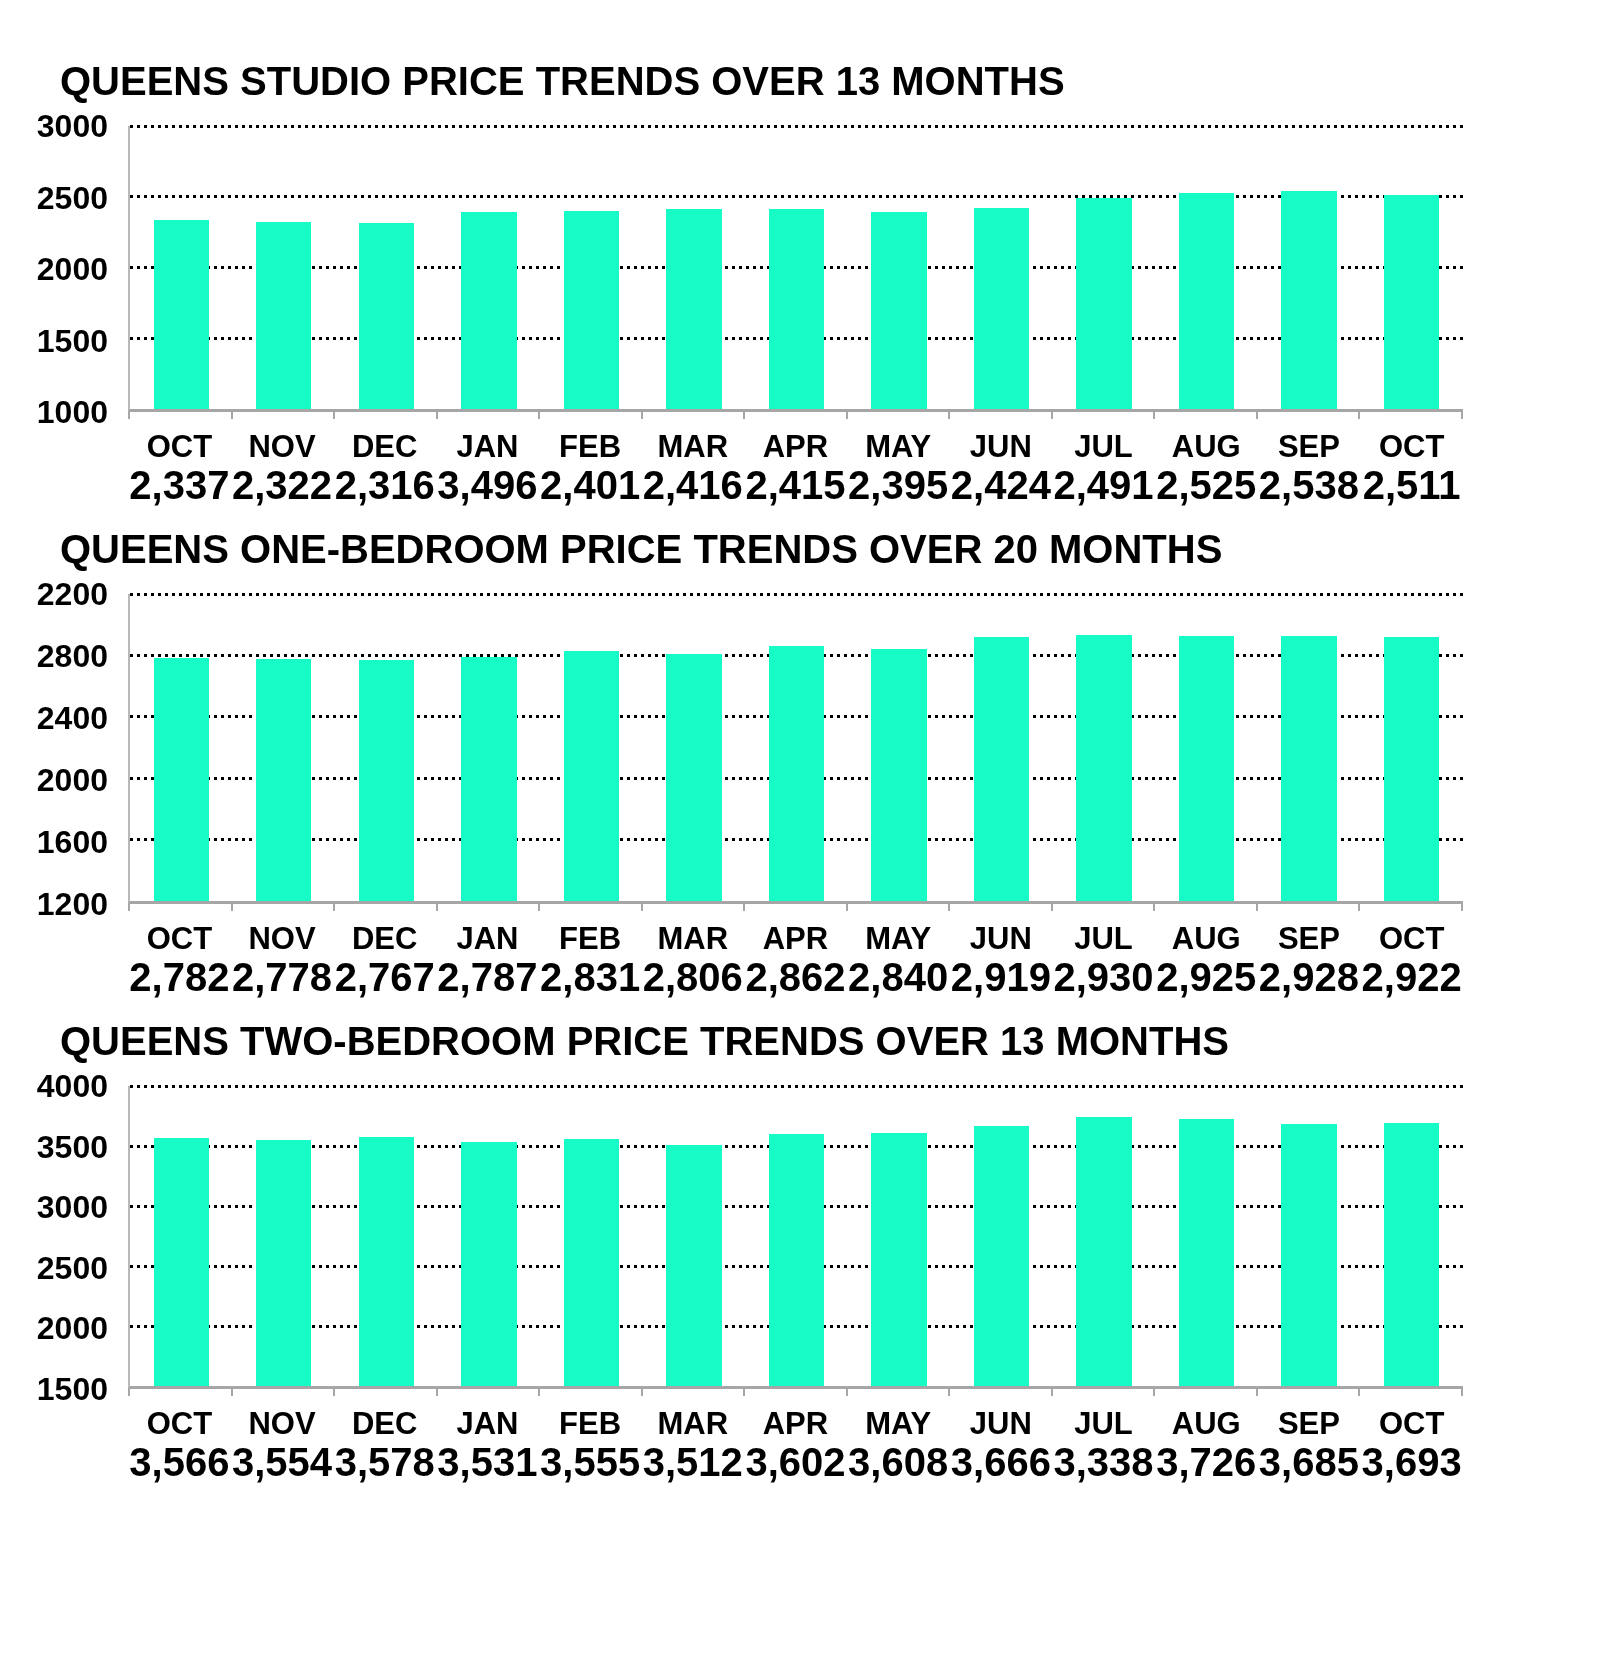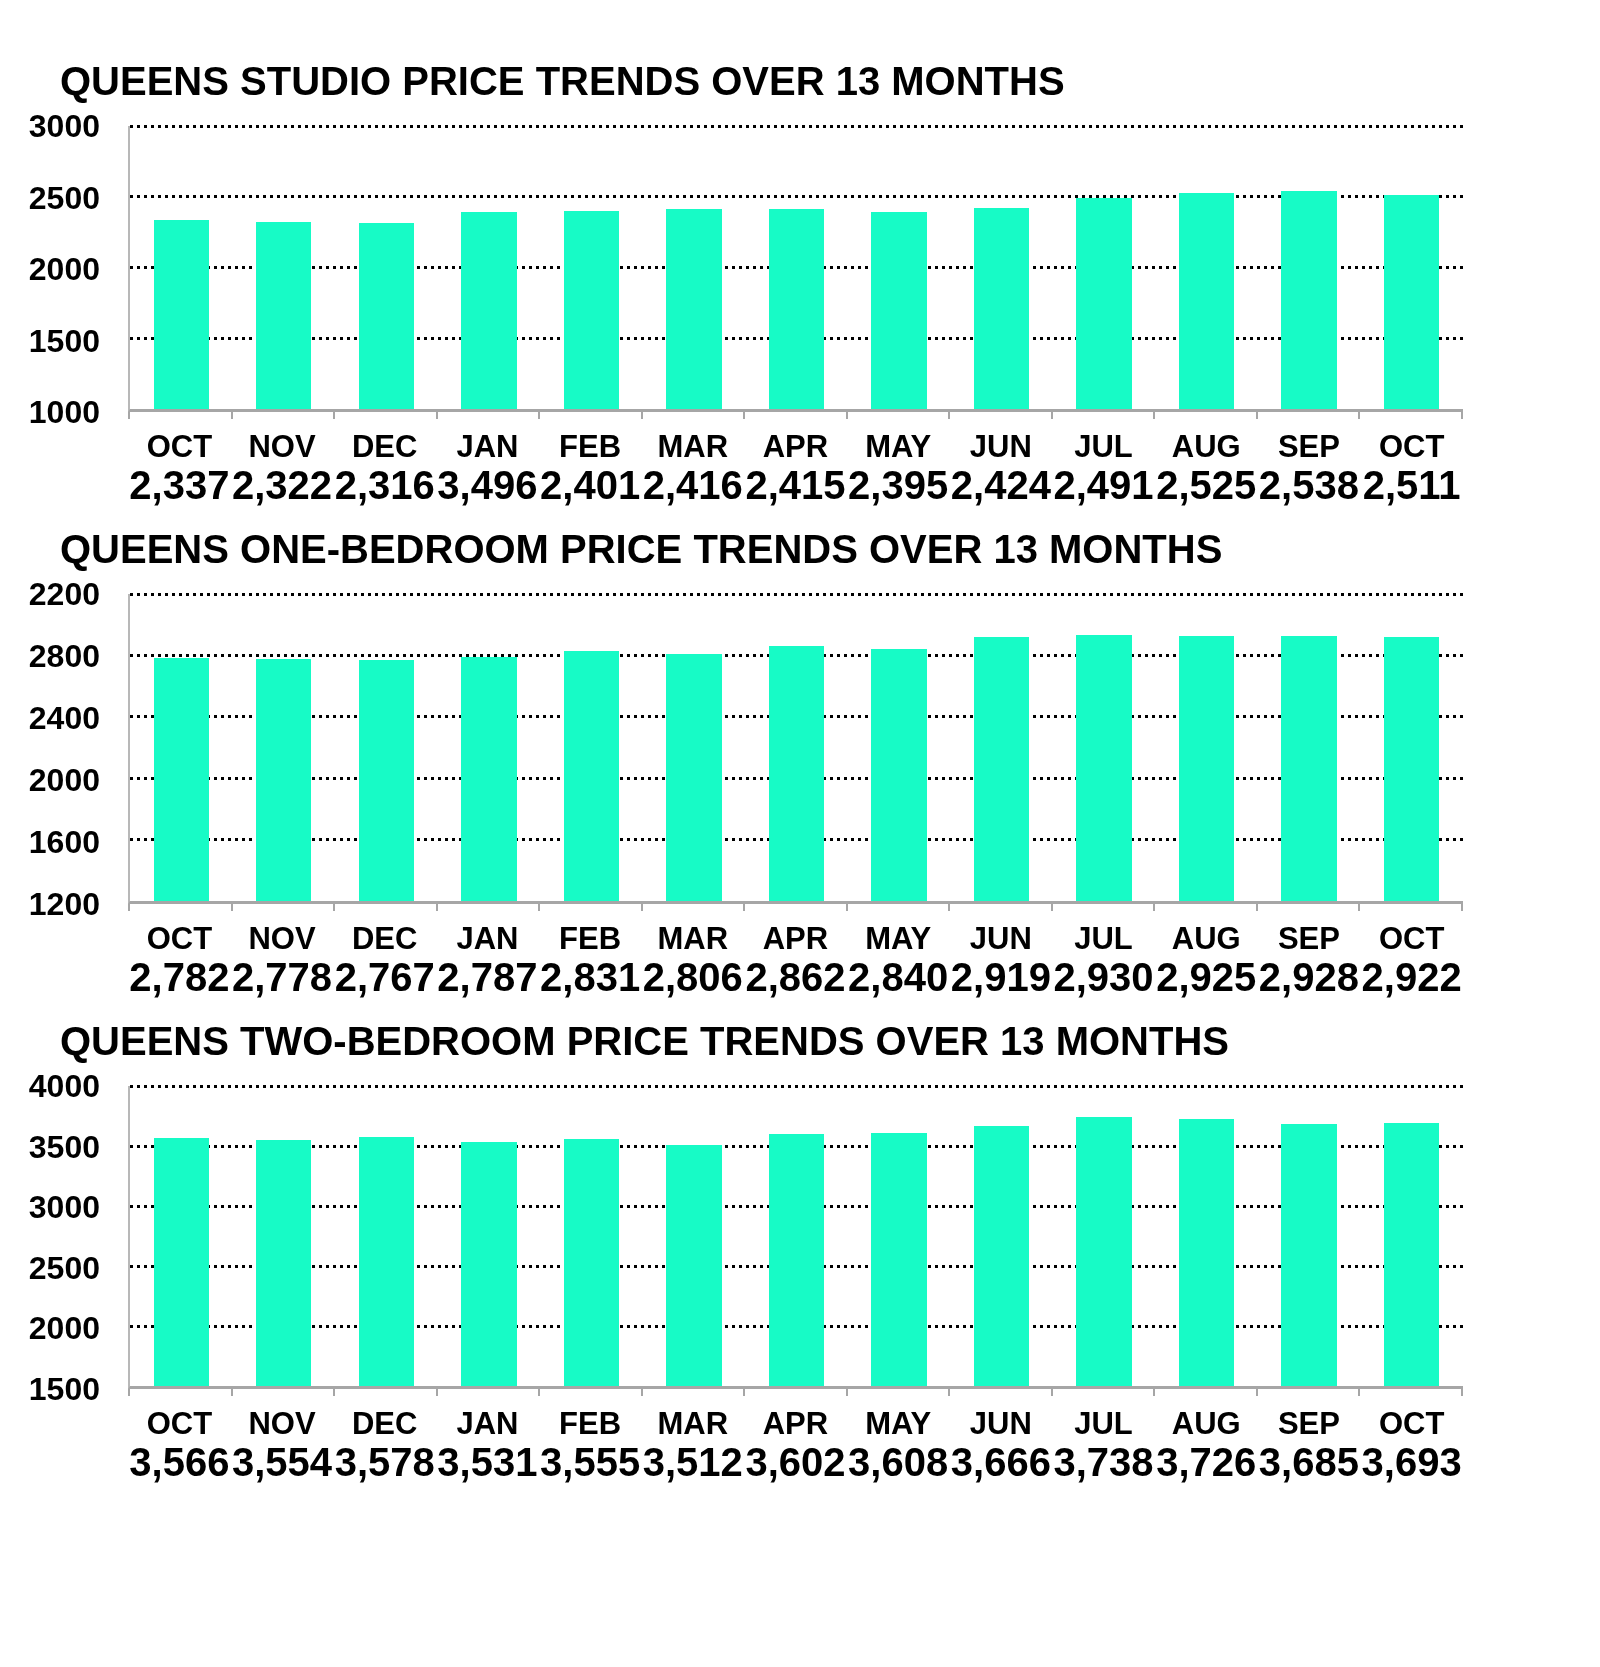--- a/index.html
+++ b/index.html
@@ -25,21 +25,21 @@
 
   .chart-body { display: flex; align-items: stretch; }
 
   .y-axis {
     position: relative;
     width: 128px;
     flex: 0 0 128px;
   }
   .y-tick-label {
     position: absolute;
-    right: 28px;
+    right: 20px;
     width: 100px;
     text-align: right;
     font-size: 32px;
     font-weight: bold;
     line-height: 36px;
     white-space: nowrap;
   }
 
   .plot {
     position: relative;
@@ -230,21 +230,21 @@
           <div class="x-month">SEP</div>
           <div class="x-value">2,538</div>
         </div>
         <div class="x-cell">
           <div class="x-month">OCT</div>
           <div class="x-value">2,511</div>
         </div>
       </div>
   </section>
     <section class="chart">
-    <h2 class="chart-title">QUEENS ONE-BEDROOM PRICE TRENDS OVER 13 MONTHS</h2>
+    <h2 class="chart-title">QUEENS ONE-BEDROOM PRICE TRENDS OVER 20 MONTHS</h2>
     <div class="chart-body">
       <div class="y-axis">
           <div class="y-tick-label" style="bottom: calc(100% - 18px);">2200</div>
           <div class="y-tick-label" style="bottom: calc(80% - 18px);">2800</div>
           <div class="y-tick-label" style="bottom: calc(60% - 18px);">2400</div>
           <div class="y-tick-label" style="bottom: calc(40% - 18px);">2000</div>
           <div class="y-tick-label" style="bottom: calc(20% - 18px);">1600</div>
           <div class="y-tick-label" style="bottom: calc(0% - 18px);">1200</div>
         </div>
       <div class="plot" style="height: 310px;">
@@ -473,21 +473,21 @@
         <div class="x-cell">
           <div class="x-month">MAY</div>
           <div class="x-value">3,608</div>
         </div>
         <div class="x-cell">
           <div class="x-month">JUN</div>
           <div class="x-value">3,666</div>
         </div>
         <div class="x-cell">
           <div class="x-month">JUL</div>
-          <div class="x-value">3,738</div>
+          <div class="x-value">3,338</div>
         </div>
         <div class="x-cell">
           <div class="x-month">AUG</div>
           <div class="x-value">3,726</div>
         </div>
         <div class="x-cell">
           <div class="x-month">SEP</div>
           <div class="x-value">3,685</div>
         </div>
         <div class="x-cell">

